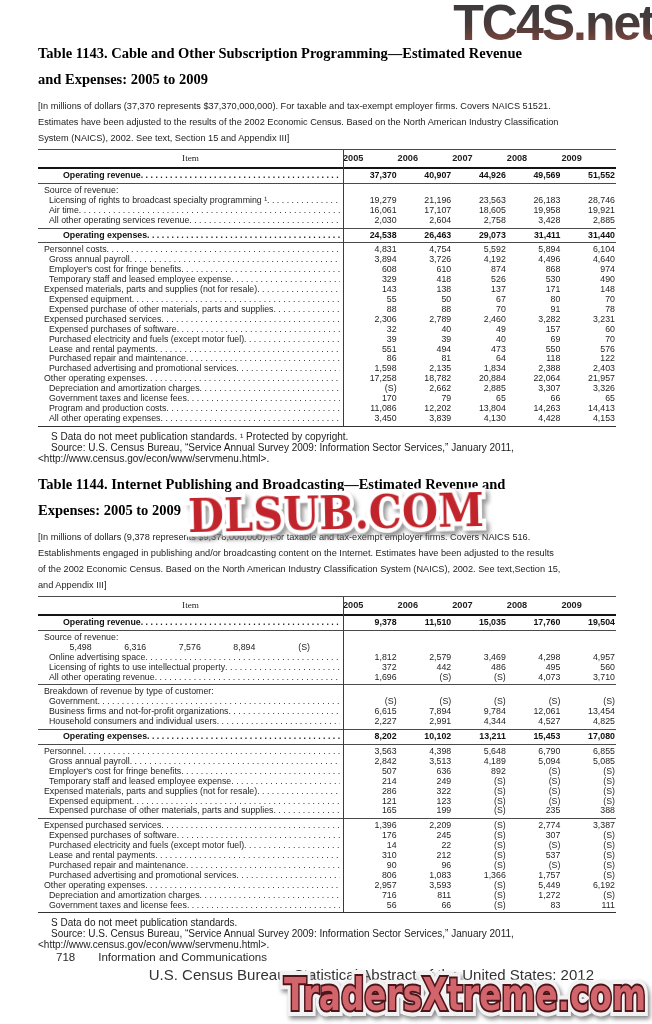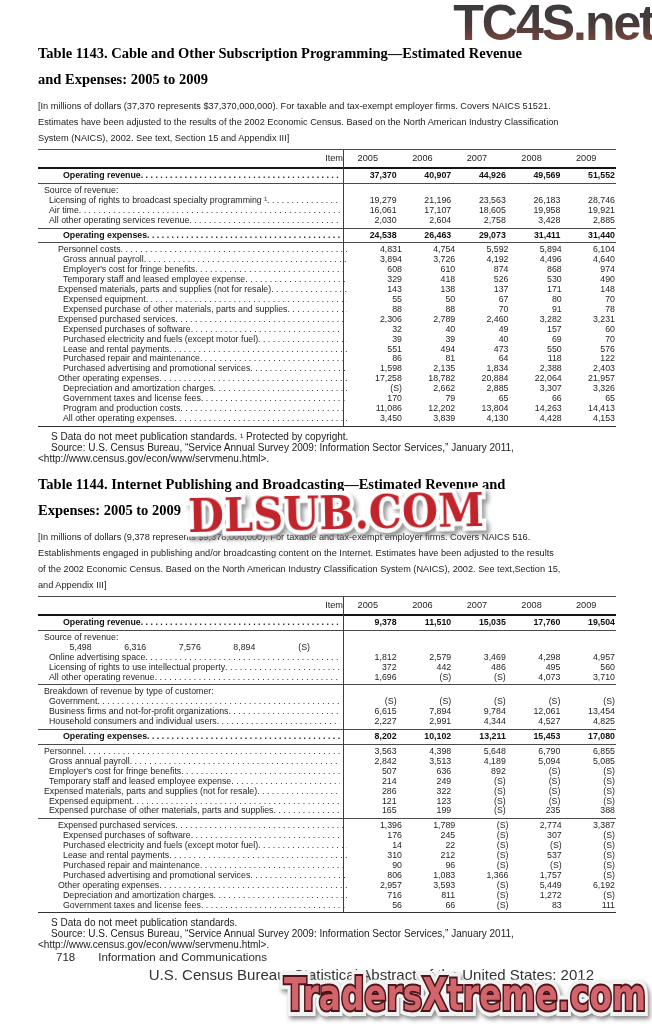--- a/index.html
+++ b/index.html
@@ -34,24 +34,24 @@
   }
   .headnote{font-size:9.2px;line-height:16px;white-space:pre-line;margin-top:6px;color:#1c1c1c;}
   .datatable{
     margin-top:3px;position:relative;
     border-top:1.5px solid #4a4a4a;border-bottom:1.5px solid #333;
   }
   .datatable::after{
     content:"";position:absolute;left:305px;top:0;bottom:0;width:1px;background:#3c3c3c;
   }
   .thead{display:flex;align-items:center;border-bottom:2.5px solid #141414;padding:3px 0 4px 0;font-size:9.2px;}
-  .th-item{width:305px;text-align:right;}
-  .th-year{width:54.6px;text-align:center;box-sizing:border-box;padding-right:5px;}
+  .th-item{width:305px;text-align:center;font-family:Liberation Serif, serif;}
+  .th-year{width:54.6px;text-align:left;box-sizing:border-box;padding-right:5px;font-weight:bold;}
   .chunk{padding:2px 0;border-bottom:1px solid #4a4a4a;}
-  .chunk:last-child{border-bottom:none;margin-left:14px;}
+  .chunk:last-child{border-bottom:none;}
   .row{display:flex;font-size:8.8px;line-height:9.9px;}
   .row.bold{font-weight:bold;color:#101010;}
   .lblcell{width:305px;display:flex;overflow:hidden;box-sizing:border-box;text-align:center;}
   .row.l0 .lblcell{padding-left:6px;}
   .row.l1 .lblcell{padding-left:11px;}
   .row.bold .lblcell{padding-left:25px;}
   .row.section .lblcell{padding-left:6px;}
   .dots{flex:1;overflow:hidden;white-space:nowrap;margin-right:3px;color:#222;}
   .dots::after{content:". . . . . . . . . . . . . . . . . . . . . . . . . . . . . . . . . . . . . . . . . . . . . . . . . . . . . . . . . . . . . . . . . . . . . . . . . . . .";}
   .row.section .dots::after{content:"";}
@@ -583,21 +583,21 @@
           <div class="num">388</div>
         </div>
       </div>
       <div class="chunk">
         <div class="row l0">
           <div class="lblcell">
             <span>Expensed purchased services</span>
             <span class="dots"></span>
           </div>
           <div class="num">1,396</div>
-          <div class="num">1,789</div>
+          <div class="num">2,209</div>
           <div class="num">(S)</div>
           <div class="num">2,774</div>
           <div class="num">3,387</div>
         </div>
         <div class="row l1">
           <div class="lblcell">
             <span>Expensed purchases of software</span>
             <span class="dots"></span>
           </div>
           <div class="num">176</div>

